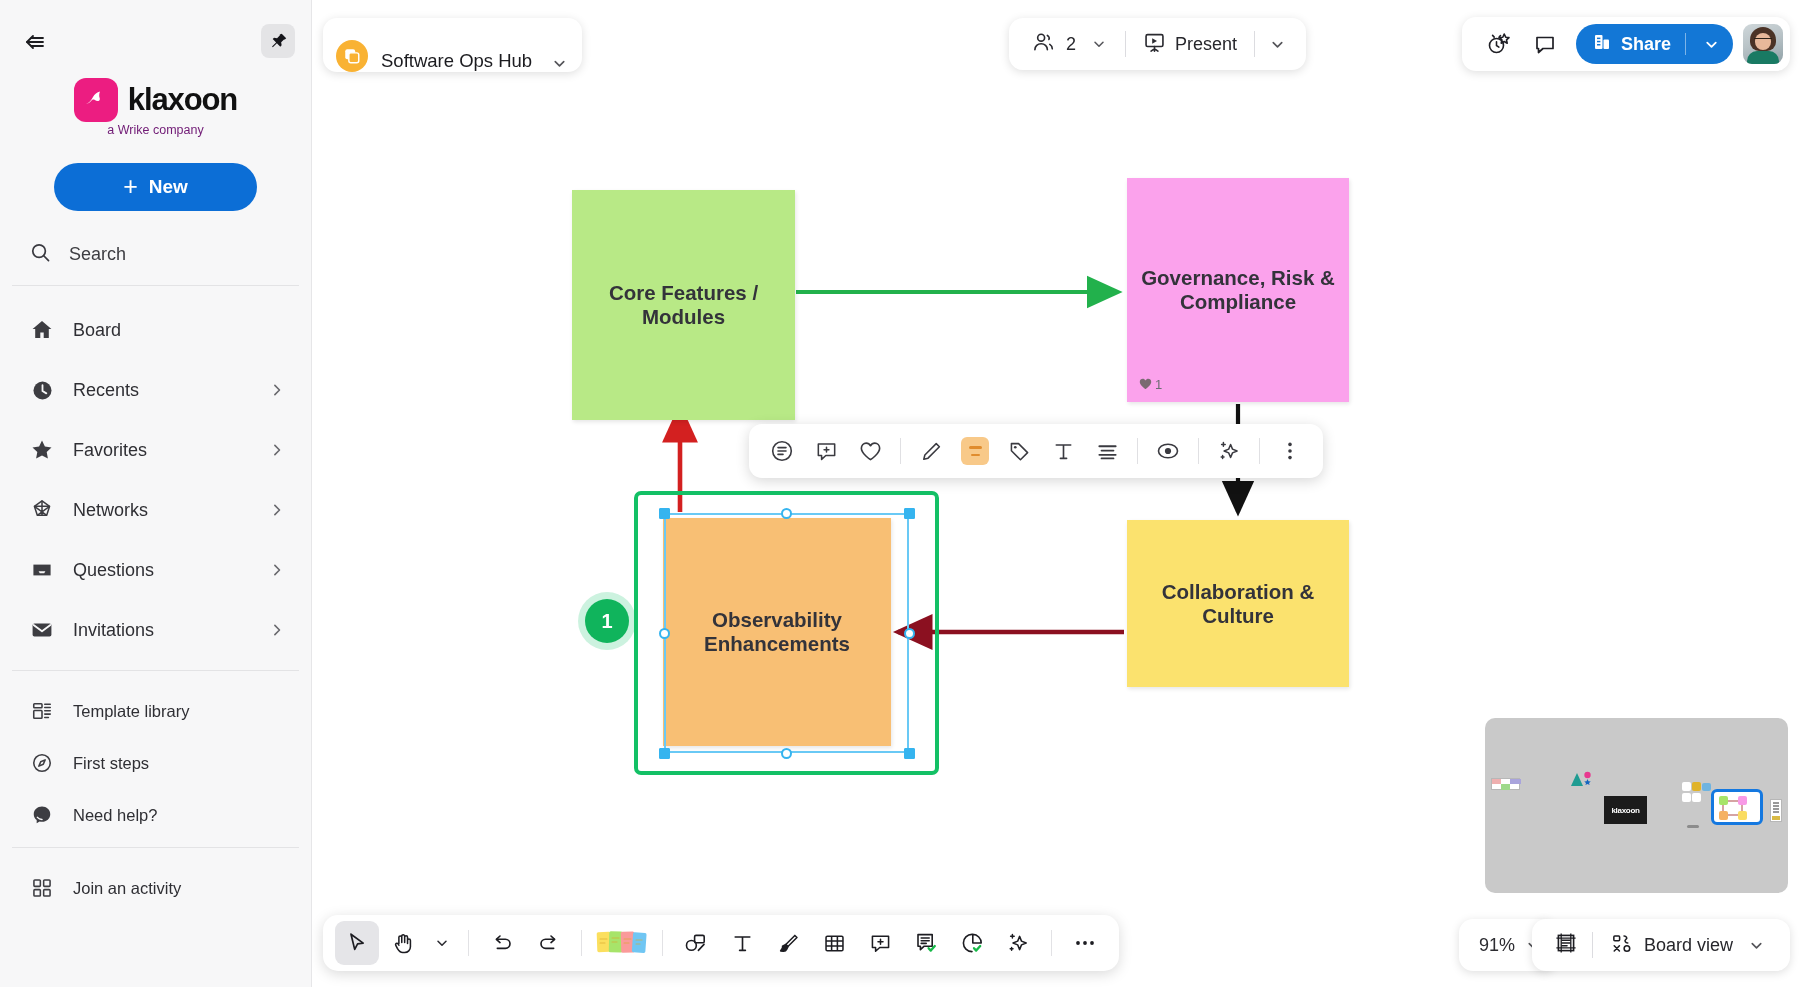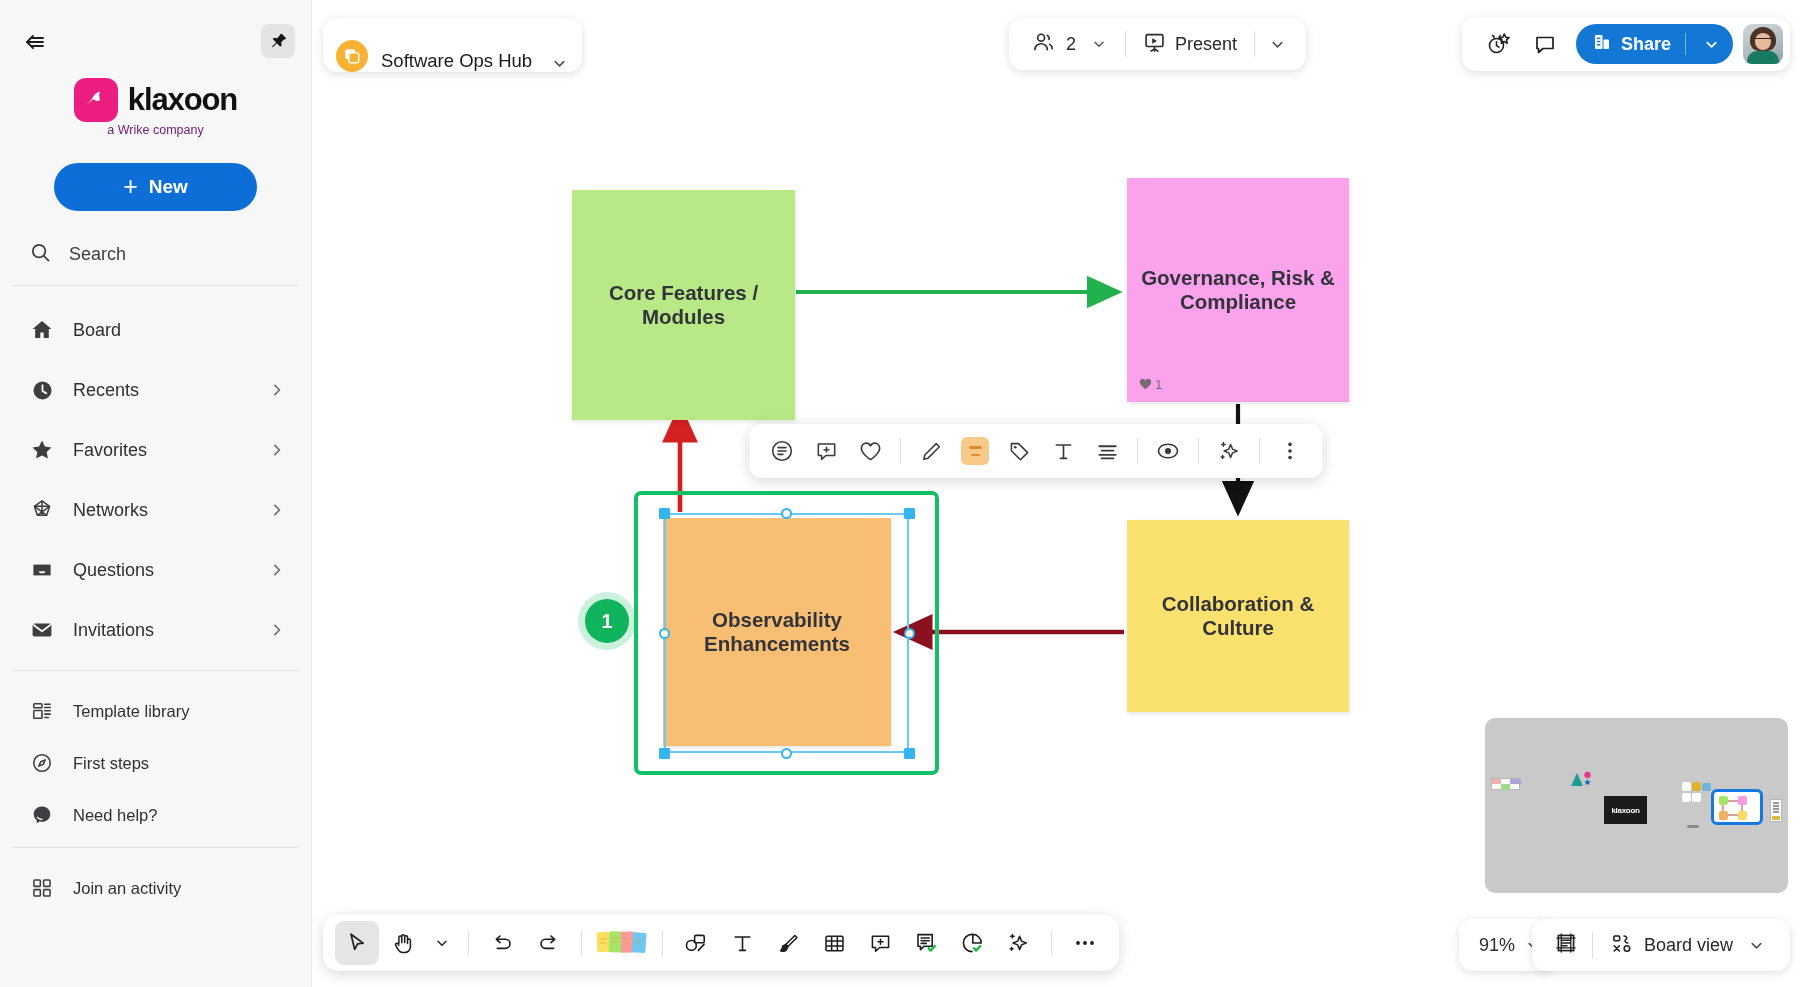--- a/index.html
+++ b/index.html
@@ -130,21 +130,21 @@
 
   
   .note {
     position: absolute; display: flex; align-items: center; justify-content: center;
     text-align: center; font-weight: 700; color: #33333a; line-height: 1.17;
     box-shadow: 1px 2px 4px rgba(0,0,0,.10); cursor: pointer;
   }
   .note-txt { padding: 0 14px; }
   #note-green  { left: 260px; top: 178px; width: 223px; height: 230px; background: #b8e986; font-size: 20.5px; margin-top: 12px; }
   #note-pink   { left: 815px; top: 178px; width: 222px; height: 224px; background: #fba2ec; font-size: 20.5px; }
-  #note-yellow { left: 815px; top: 520px; width: 222px; height: 192px; background: #fbe26e; font-size: 20.5px; }
+  #note-yellow { left: 815px; top: 520px; width: 222px; height: 167px; background: #fbe26e; font-size: 20.5px; }
   #note-orange { left: 351px; top: 518px; width: 228px; height: 228px; background: #f8bf74; font-size: 20.5px; }
 
   .reaction {
     position: absolute; left: 12px; bottom: 10px;
     display: flex; align-items: center; gap: 3px;
     font-size: 13px; color: #6d6d74; font-weight: 400;
   }
 
   
   #sel-group {

